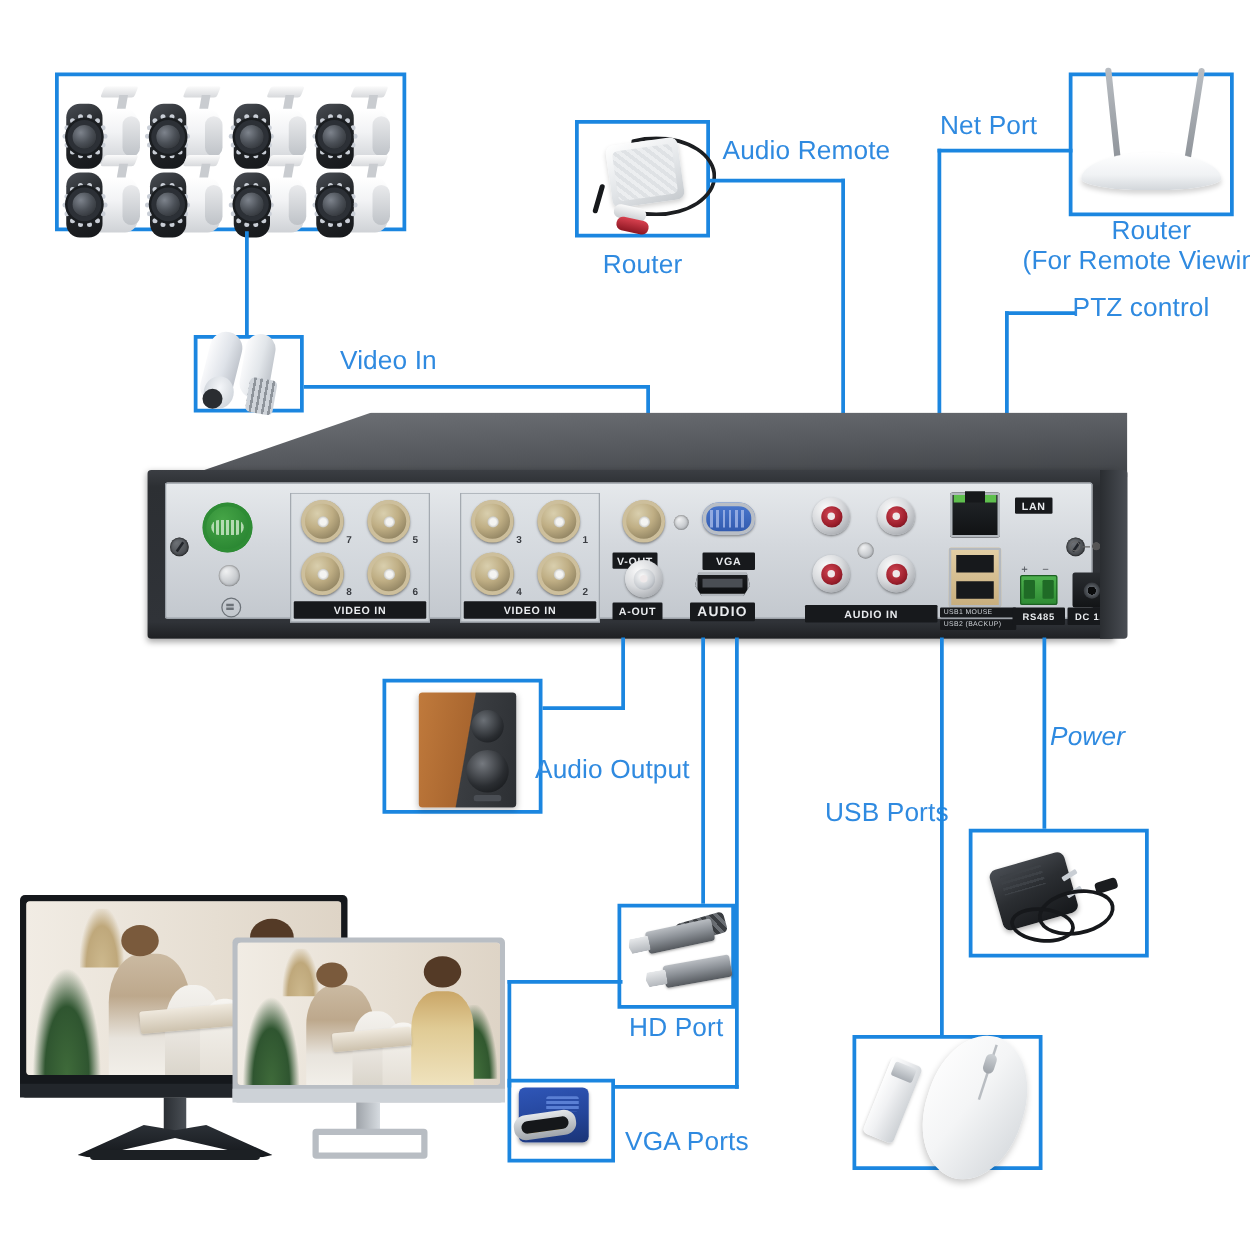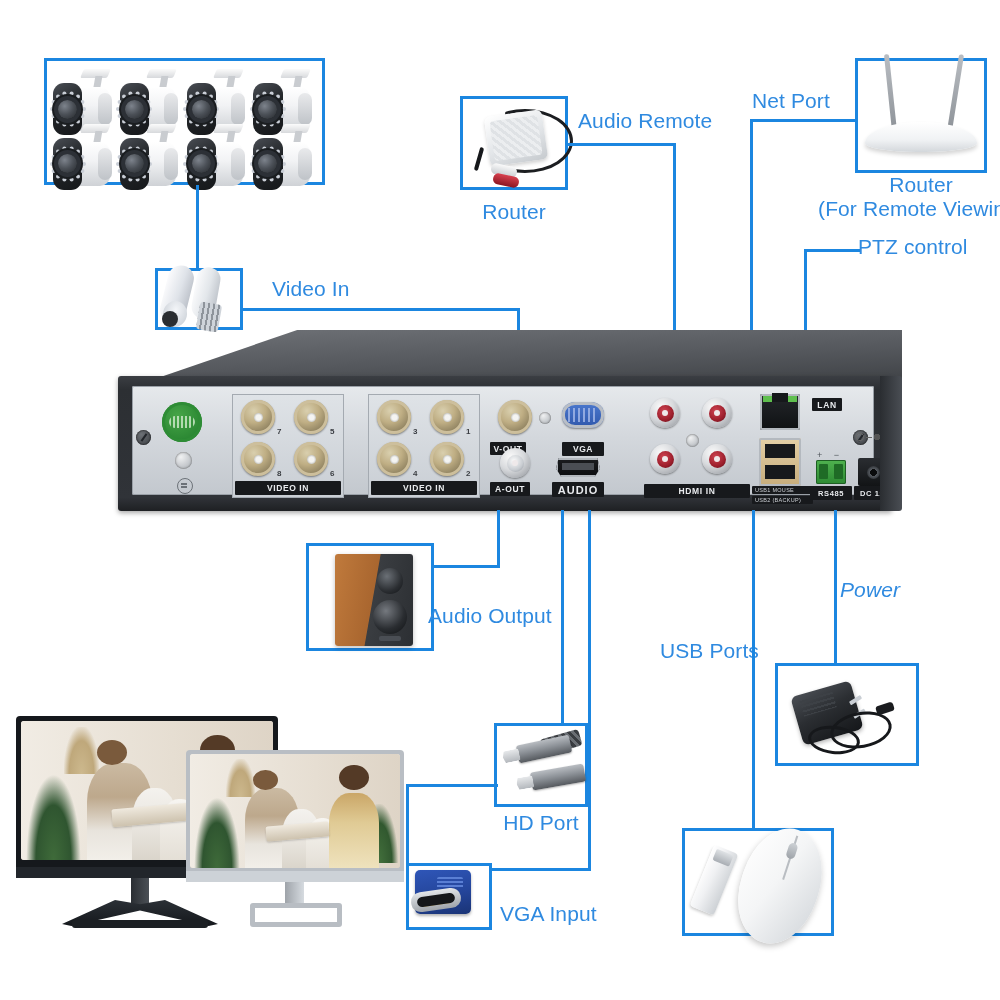--- a/index.html
+++ b/index.html
@@ -505,21 +505,21 @@
           <div class="rca" style="left:58px;top:4px;">
               <i></i>
             </div>
           <div class="rca" style="left:6px;top:50px;">
               <i></i>
             </div>
           <div class="rca" style="left:58px;top:50px;">
               <i></i>
             </div>
           <div class="silverbtn" style="left:42px;top:40px;width:13px;height:13px;"></div>
-          <div class="blab" style="left:0;top:90px;width:106px;height:14px;">HDMI IN</div>
+          <div class="blab" style="left:0;top:90px;width:106px;height:14px;">AUDIO IN</div>
         </div>
 
         <div class="rj45" style="left:628px;top:8px;">
           <div class="led" style="left:3px;"></div>
           <div class="led" style="right:3px;"></div>
         </div>
         <div class="blab" style="left:680px;top:12px;width:30px;height:13px;">LAN</div>
 
         <div class="usbstack" style="left:627px;top:52px;">
           <i style="top:6px;"></i>
@@ -572,21 +572,21 @@
   <div class="ln lnv" style="left:588px;top:510px;height:361px;"></div>
   <div class="ln lnh" style="left:470px;top:868px;width:121px;"></div>
   <div class="box" style="left:406px;top:863px;width:86px;height:67px;">
     <div class="vgaplug" style="left:6px;top:4px;">
       <div class="ridges"></div>
       <div class="shell">
           <i></i>
         </div>
     </div>
   </div>
-  <div class="lbl" style="left:500px;top:902px;">VGA Input</div>
+  <div class="lbl" style="left:500px;top:902px;">VGA Ports</div>
 
   <div class="ln lnh" style="left:406px;top:784px;width:92px;"></div>
   <div class="ln lnv" style="left:406px;top:784px;height:86px;"></div>
 
   <div class="mon" style="left:16px;top:716px;width:262px;height:162px;">
     <div class="bez" style="background:#15181c;padding:5px 5px 0 5px;">
       <div class="scr" style="left:5px;top:5px;right:5px;bottom:18px;">
         <div class="pic">
           <div class="wall"></div>
             <div class="pampas"></div>

